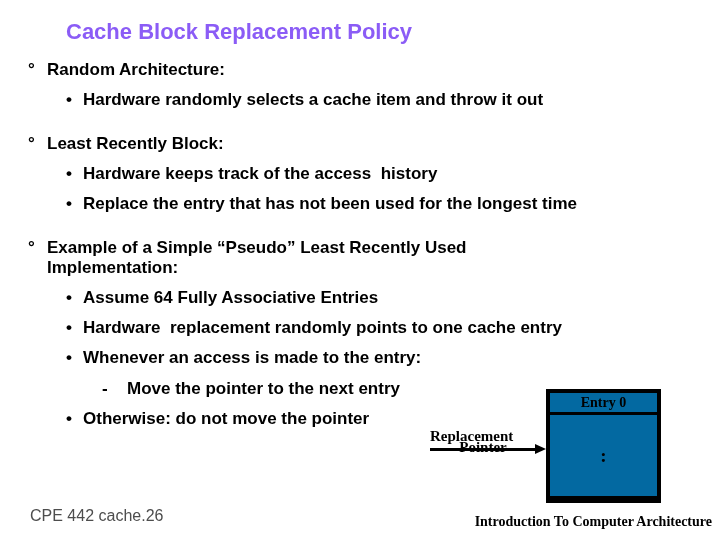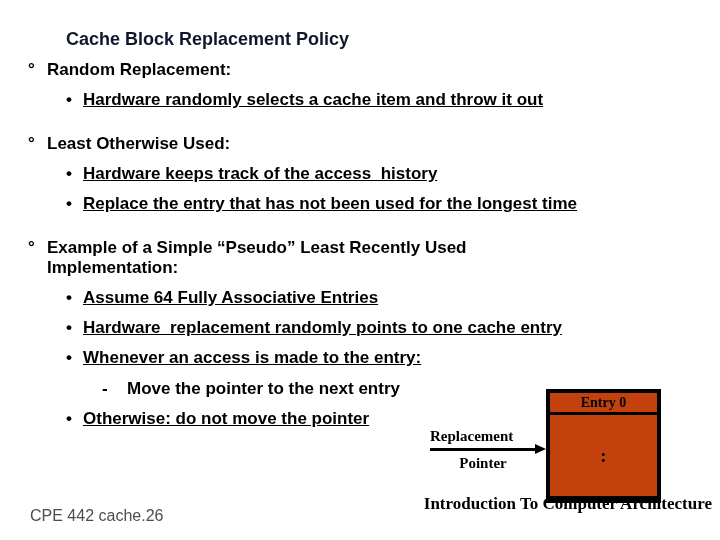--- a/index.html
+++ b/index.html
@@ -5,67 +5,67 @@
   html,body { margin:0; padding:0; }
   body {
     width:720px; height:540px;
     background:#ffffff;
     position:relative;
     overflow:hidden;
     font-family:"Liberation Sans", sans-serif;
     color:#000;
   }
   .page-title {
-    position:absolute; left:66px; top:26px;
-    font-weight:bold; font-size:18px; line-height:26px;
-    color:#0f172a;
+    position:absolute; left:66px; top:19px;
+    font-weight:bold; font-size:22px; line-height:26px;
+    color:#8b5cf6;
   }
   .row {
     position:absolute;
     font-weight:bold; font-size:17px; line-height:20px;
     color:#000;
   }
   .row .marker { position:absolute; left:0; top:0; }
   .row .txt { display:block; white-space:pre-wrap; }
   .lv1 { left:28px; }
   .lv1 .txt { padding-left:19px; }
   .lv2 { left:66px; }
-  .lv2 .txt { padding-left:17px;text-decoration:underline; }
+  .lv2 .txt { padding-left:17px; }
   .lv3 { left:102px; }
   .lv3 .txt { padding-left:25px; }
   .wrapped { width:480px; }
 
   
   .cache-box {
     position:absolute; left:546px; top:389px;
     width:115px; height:114px;
     border:4px solid #000;
     box-sizing:border-box;
     display:flex; flex-direction:column;
-    background:#c2410c;
+    background:#0369a1;
   }
   .cache-cell {
     display:flex; align-items:center; justify-content:center;
     font-family:"Liberation Serif", serif;
     font-weight:bold; font-size:14px; color:#000;
     white-space:pre;
   }
   .cache-cell.c0 { height:19px; border-bottom:3px solid #000; }
   .cache-cell.c1 { height:19px; border-bottom:3px solid #000; }
   .cache-cell.c2 { flex:1; border-bottom:3px solid #000; font-size:19px; }
   .cache-cell.c3 { height:19px; }
 
   .ptr-label-top {
     position:absolute; left:430px; top:428px; width:106px;
     text-align:left;
     font-family:"Liberation Serif", serif;
     font-weight:bold; font-size:15px; line-height:17px; color:#000;
   }
   .ptr-label-bottom {
-    position:absolute; left:430px; top:455px; width:106px;
+    position:absolute; left:430px; top:439px; width:106px;
     text-align:center;
     font-family:"Liberation Serif", serif;
     font-weight:bold; font-size:15px; line-height:17px; color:#000;
   }
   .ptr-shaft {
     position:absolute; left:430px; top:448px;
     width:106px; height:3px; background:#000;
   }
   .ptr-head {
     position:absolute; left:535px; top:444px;
@@ -74,42 +74,42 @@
     border-bottom:5.5px solid transparent;
     border-left:11px solid #000;
   }
 
   .footer-left {
     position:absolute; left:30px; top:509px;
     font-size:16px; line-height:13px; font-weight:normal;
     color:#4d4d4d;
   }
   .footer-right {
-    position:absolute; right:8px; top:496px;
+    position:absolute; right:8px; top:514px;
     font-family:"Liberation Serif", serif;
-    font-weight:bold; font-size:17px; line-height:16px;
+    font-weight:bold; font-size:14px; line-height:16px;
     color:#000;
   }
 </style>
 </head>
 <body>
 
 <div class="page-title">Cache Block Replacement Policy</div>
 
 <div class="row lv1" style="top:60px">
   <span class="marker">°</span>
-  <span class="txt">Random Replacement:</span>
+  <span class="txt">Random Architecture:</span>
 </div>
 <div class="row lv2" style="top:90px">
   <span class="marker">•</span>
   <span class="txt">Hardware randomly selects a cache item and throw it out</span>
 </div>
 <div class="row lv1" style="top:134px">
   <span class="marker">°</span>
-  <span class="txt">Least Otherwise Used:</span>
+  <span class="txt">Least Recently Block:</span>
 </div>
 <div class="row lv2" style="top:164px">
   <span class="marker">•</span>
   <span class="txt">Hardware keeps track of the access  history</span>
 </div>
 <div class="row lv2" style="top:194px">
   <span class="marker">•</span>
   <span class="txt">Replace the entry that has not been used for the longest time</span>
 </div>
 <div class="row lv1 wrapped" style="top:238px">

